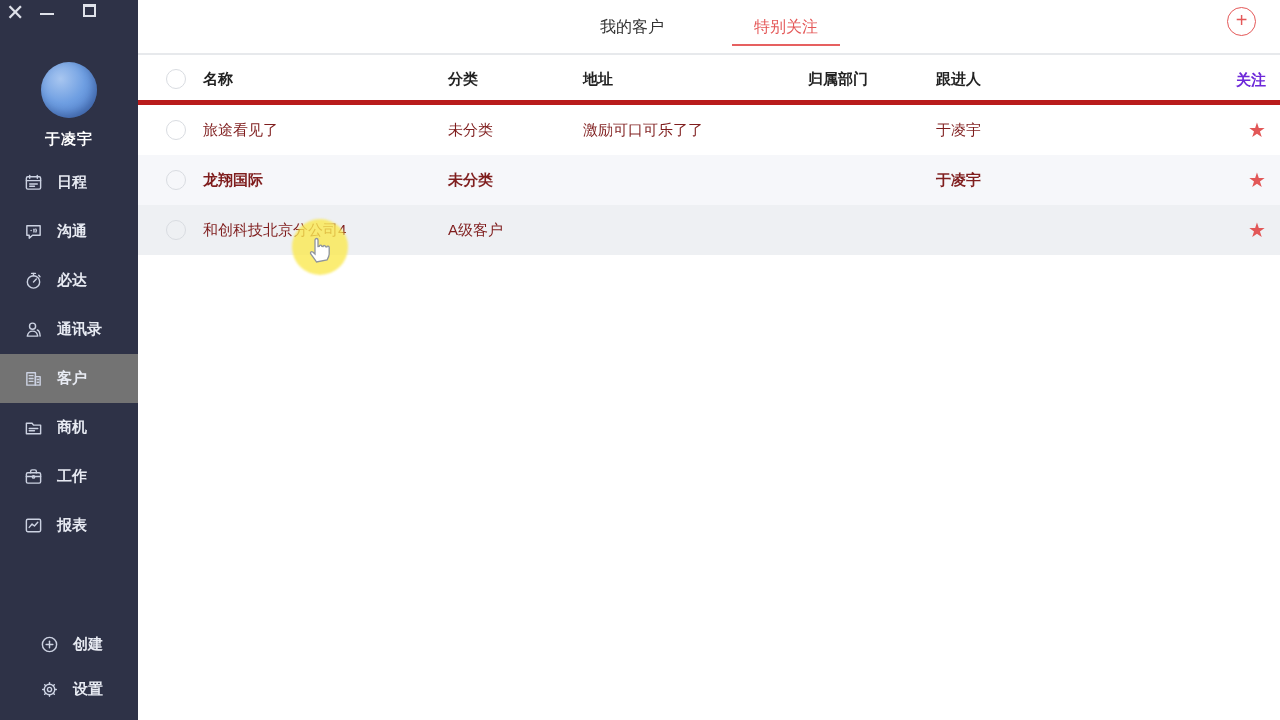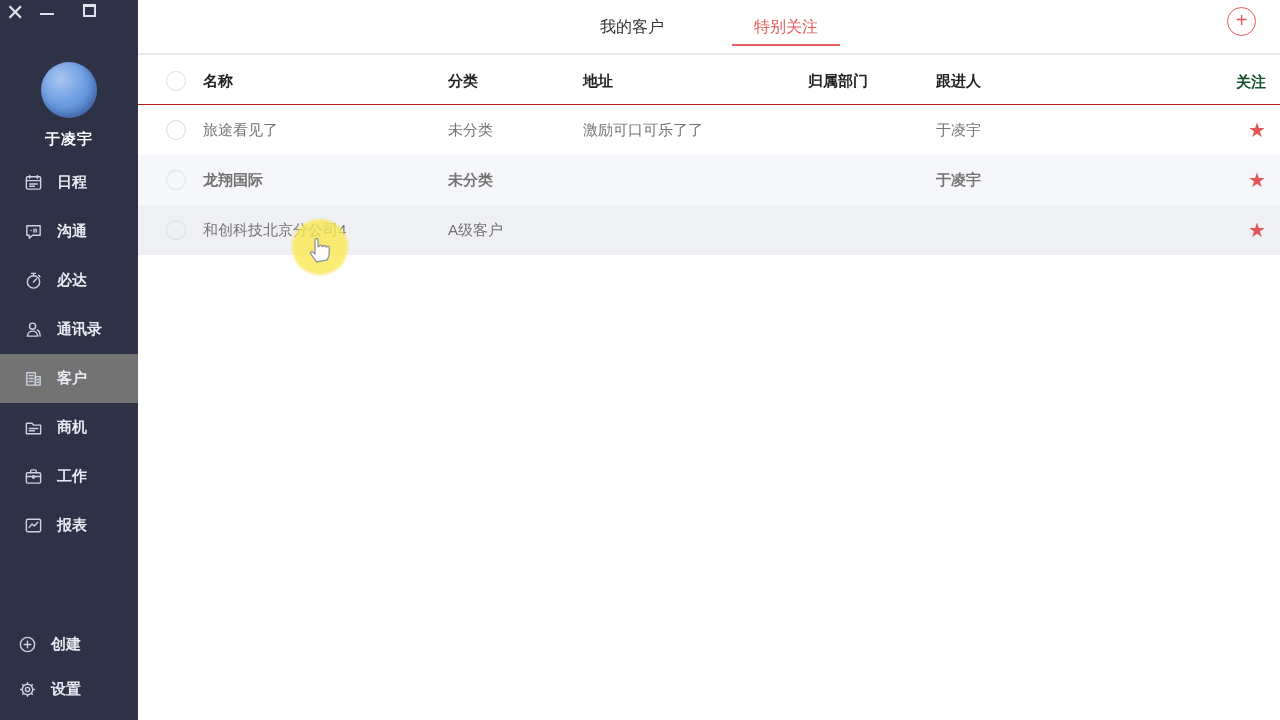--- a/index.html
+++ b/index.html
@@ -23,51 +23,51 @@
   .avatar-name { margin-top:12px; font-size:15px; font-weight:bold; color:#fff; letter-spacing:1px; }
 
   .menu { position:absolute; top:158px; left:0; width:138px; }
   .menu-item { display:flex; align-items:center; height:49px; padding-left:24px;
     cursor:pointer; font-size:15px; font-weight:bold; color:#e7eaf2; }
   .menu-item.active { background:#737373; }
   .menu-item .ic { width:19px; height:19px; margin-right:14px; flex:0 0 19px; display:flex; align-items:center; justify-content:center; }
   .ic svg { width:19px; height:19px; stroke:#ccd2e2; fill:none; stroke-width:1.5; stroke-linecap:round; stroke-linejoin:round; }
 
   .menu-footer { position:absolute; left:0; bottom:8px; width:138px; }
-  .menu-footer .menu-item { height:45px; padding-left:18px; }
+  .menu-footer .menu-item { height:45px; padding-left:40px; }
 
   
   .topbar { position:absolute; left:138px; top:0; width:1142px; height:55px;
     background:#fff; border-bottom:2px solid #e7e9ec; }
   .tabs { position:absolute; left:0; top:0; width:100%; height:55px;
     display:flex; justify-content:center; align-items:center; gap:82px; }
   .tab { position:relative; font-size:16px; color:#333; cursor:pointer; padding:4px 4px; height:55px;
     display:flex; align-items:center; }
   .tab.active { color:#e45858; }
   .tab.active::after { content:""; position:absolute; left:-18px; right:-18px; bottom:9px;
     height:2px; background:#e66060; }
   .add-btn { position:absolute; right:24px; top:7px; width:29px; height:29px; border-radius:50%;
     border:1.5px solid #e45858; color:#e45858; font-size:20px; line-height:25px;
     text-align:center; cursor:pointer; background:#fff; }
 
   
   .table { position:absolute; left:138px; top:57px; width:1142px; }
   .trow { position:relative; height:50px; }
-  .thead { height:48px; font-weight:bold; color:#222; border-bottom:1px solid #b91c1c; }
-  .cell { position:absolute; top:50%; transform:translateY(-50%); font-size:15px; color:#737373; white-space:nowrap; }
+  .thead { height:48px; font-weight:bold; color:#222; border-bottom:5px solid #b91c1c; }
+  .cell { position:absolute; top:50%; transform:translateY(-50%); font-size:15px; color:#7f1d1d; white-space:nowrap; }
   .thead .cell { font-weight:bold; color:#222; }
   .c-check { left:28px; width:20px; height:20px; border:1px solid #d9dce1; border-radius:50%;
     background:transparent; cursor:pointer; }
   .c-name { left:65px; }
   .c-cat  { left:310px; }
   .c-addr { left:445px; }
   .c-dept { left:670px; }
   .c-fol  { left:798px; }
   .c-star { left:auto; right:14px; font-size:20px; color:#e25757; cursor:pointer; line-height:1; }
-  .thead .c-star { font-size:15px; color:#14532d;margin-left:25px; }
+  .thead .c-star { font-size:15px; color:#6d28d9;margin-left:25px; }
 
   
   .click-halo { position:absolute; left:292px; top:219px; width:56px; height:56px; border-radius:50%;
     background:rgba(250,233,80,.8); filter:blur(1px); pointer-events:none; }
   .cursor-hand { position:absolute; left:308px; top:234px; pointer-events:none; }
 </style>
 </head>
 <body>
 
 <div class="app">

